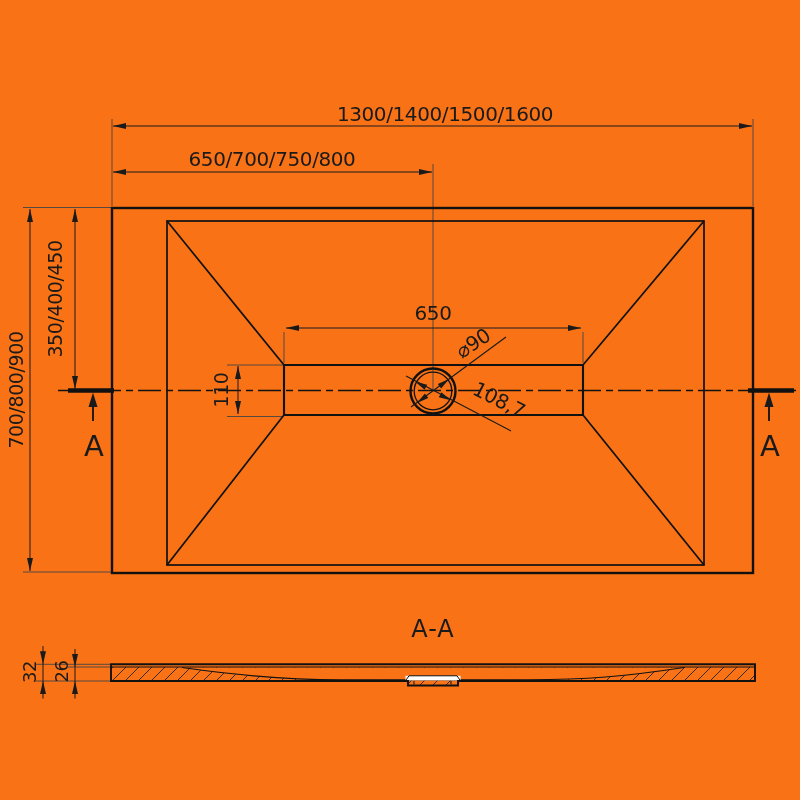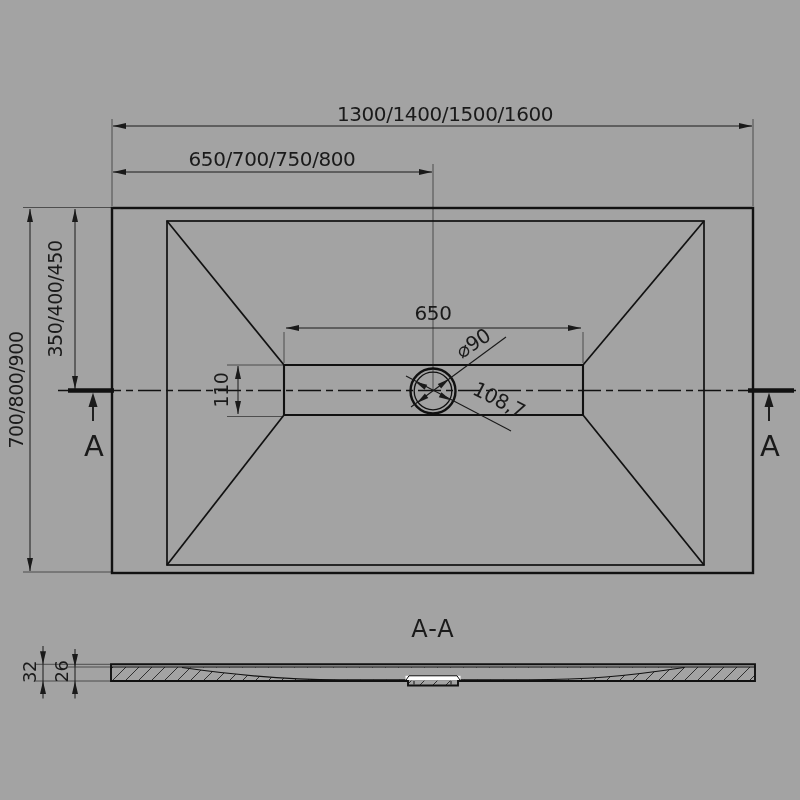--- a/index.html
+++ b/index.html
@@ -1,16 +1,16 @@
 <!DOCTYPE html>
 <html><head>
 <meta charset="utf-8">
 <style>
   html,body{margin:0;padding:0;background:#ffffff;}
-  .stage{width:800px;height:800px;background:#a3a3a3;position:relative;overflow:hidden;}
+  .stage{width:800px;height:800px;background:#f97316;position:relative;overflow:hidden;}
   svg{display:block;}
   text{font-family:"DejaVu Sans","Liberation Sans",sans-serif;fill:#1a1a1a;}
   .dim{font-size:20px;letter-spacing:-0.4px;}
   .dimv{font-size:19px;letter-spacing:-0.4px;}
   .dims{font-size:18px;letter-spacing:-0.4px;}
   .seclabel{font-size:29px;}
   .sectitle{font-size:24px;letter-spacing:1px;}
   .thin{stroke:#444;stroke-width:0.9;fill:none;}
   .dimline{stroke:#1a1a1a;stroke-width:1;fill:none;}
   .arrow{fill:#1a1a1a;stroke:none;}

